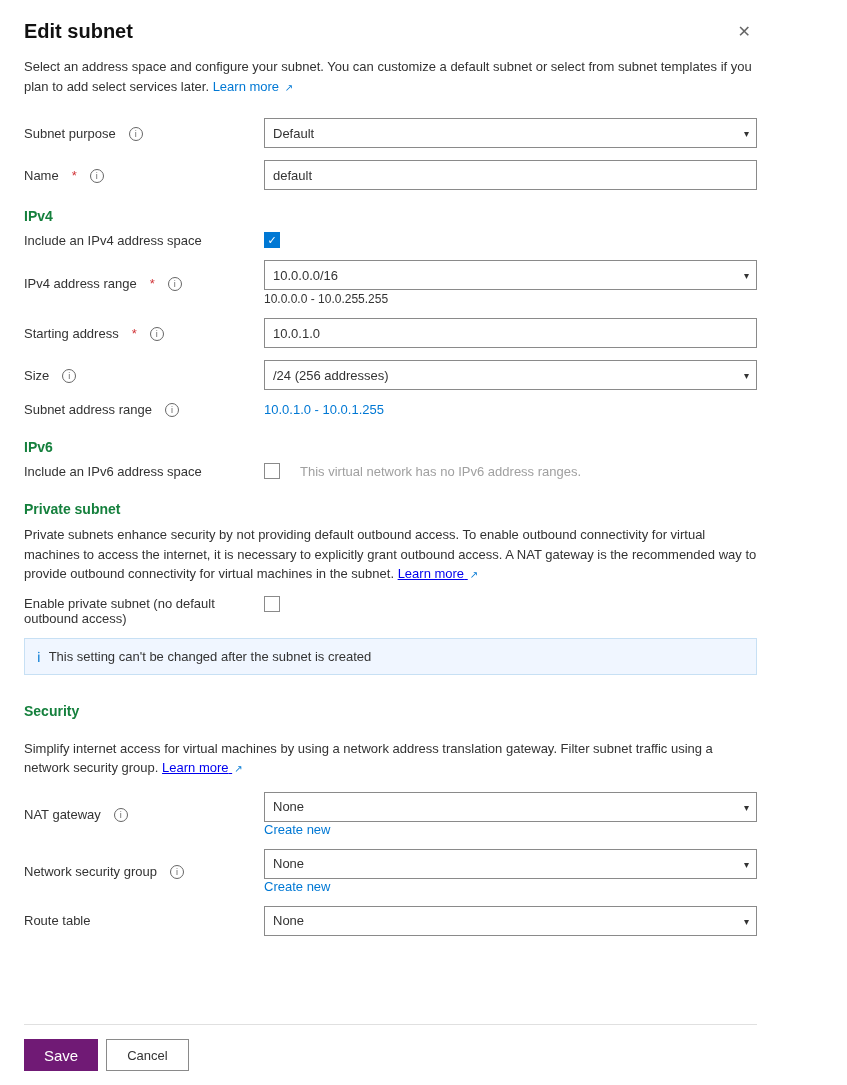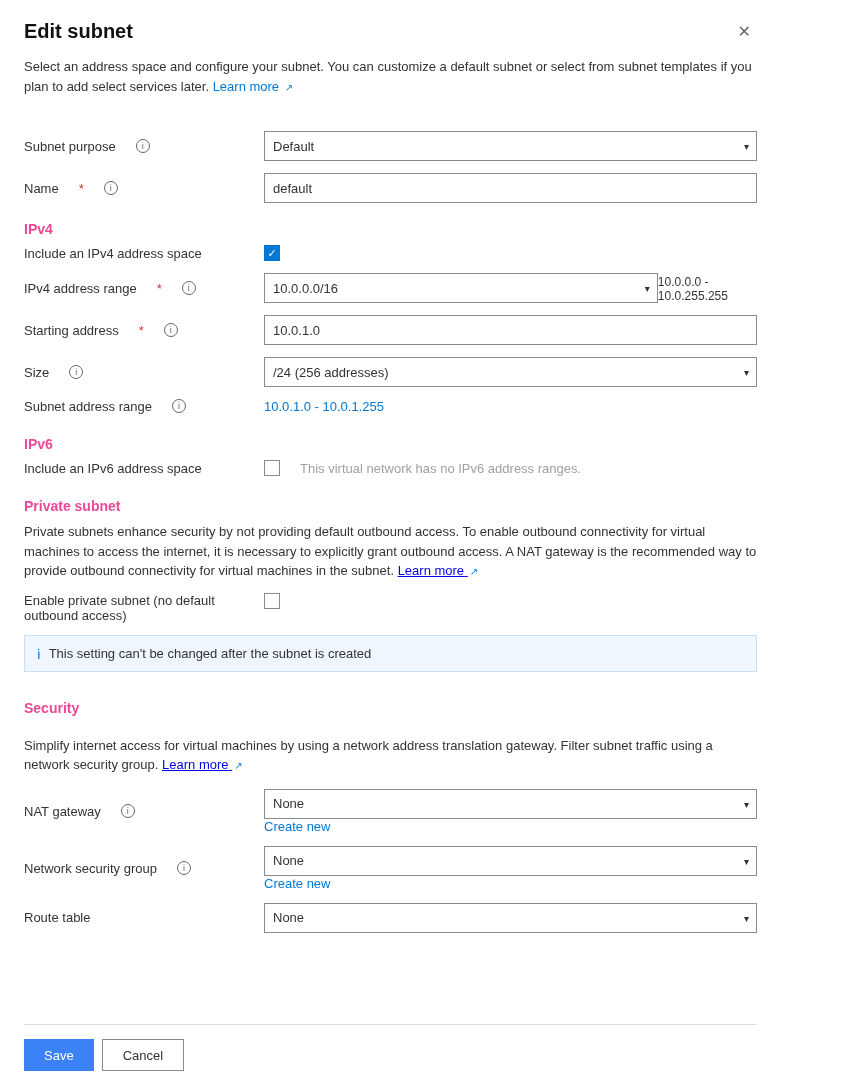--- a/index.html
+++ b/index.html
@@ -35,21 +35,21 @@
       background: none;
       border: none;
       cursor: pointer;
       font-size: 16px;
       color: #666;
       padding: 2px 6px;
     }
     .intro-text {
       font-size: 13px;
       color: #333;
-      margin-bottom: 35px;
+      margin-bottom: 22px;
       line-height: 1.5;
     }
     .intro-text a, .link {
       color: #0078d4;
       text-decoration: none;
       cursor: pointer;
     }
     .external-icon {
       display: inline-block;
       font-size: 10px;
@@ -60,22 +60,22 @@
       display: flex;
       align-items: center;
       margin-bottom: 12px;
     }
     .form-label {
       width: 240px;
       min-width: 240px;
       font-size: 13px;
       color: #333;
       display: flex;
-      align-items: flex-start;
-      gap: 20px;
+      align-items: flex-end;
+      gap: 13px;
     }
     .form-label .required {
       color: #d13438;
     }
     .info-icon {
       display: inline-flex;
       align-items: center;
       justify-content: center;
       width: 14px;
       height: 14px;
@@ -117,21 +117,21 @@
       width: 100%;
       height: 30px;
       border: 1px solid #8a8a8a;
       padding: 4px 8px;
       font-size: 13px;
       color: #333;
     }
     .section-heading {
       font-size: 14px;
       font-weight: 700;
-      color: #ec4899;
+      color: #15803d;
       margin-bottom: 8px;
       margin-top: 6px;
     }
     .sub-range-text {
       font-size: 12px;
       color: #333;
       margin-top: 2px;
     }
     .checkbox-wrapper {
       display: flex;
@@ -199,42 +199,43 @@
       margin-top: 20px;
     }
     .footer {
       margin-top: auto;
       border-top: 1px solid #e0e0e0;
       padding: 14px 0;
       display: flex;
       gap: 8px;
     }
     .btn-save {
-      background: #3b82f6;
+      background: #701a75;
       color: white;
       border: none;
       padding: 6px 20px;
-      font-size: 13px;
+      font-size: 15px;
       cursor: pointer;
       height: 32px;
     }
     .btn-cancel {
       background: #fff;
       color: #333;
       border: 1px solid #8a8a8a;
       padding: 6px 20px;
       font-size: 13px;
       cursor: pointer;
       height: 32px;
     }
     .form-row-top {
       align-items: flex-start;
     }
     .ipv4-range-wrapper {
       display: flex;
+      flex-direction: column;
     }
     .section-block {
       margin-bottom: 4px;
     }
   </style>
 </head>
 <body>
 
 <div class="panel">
 

